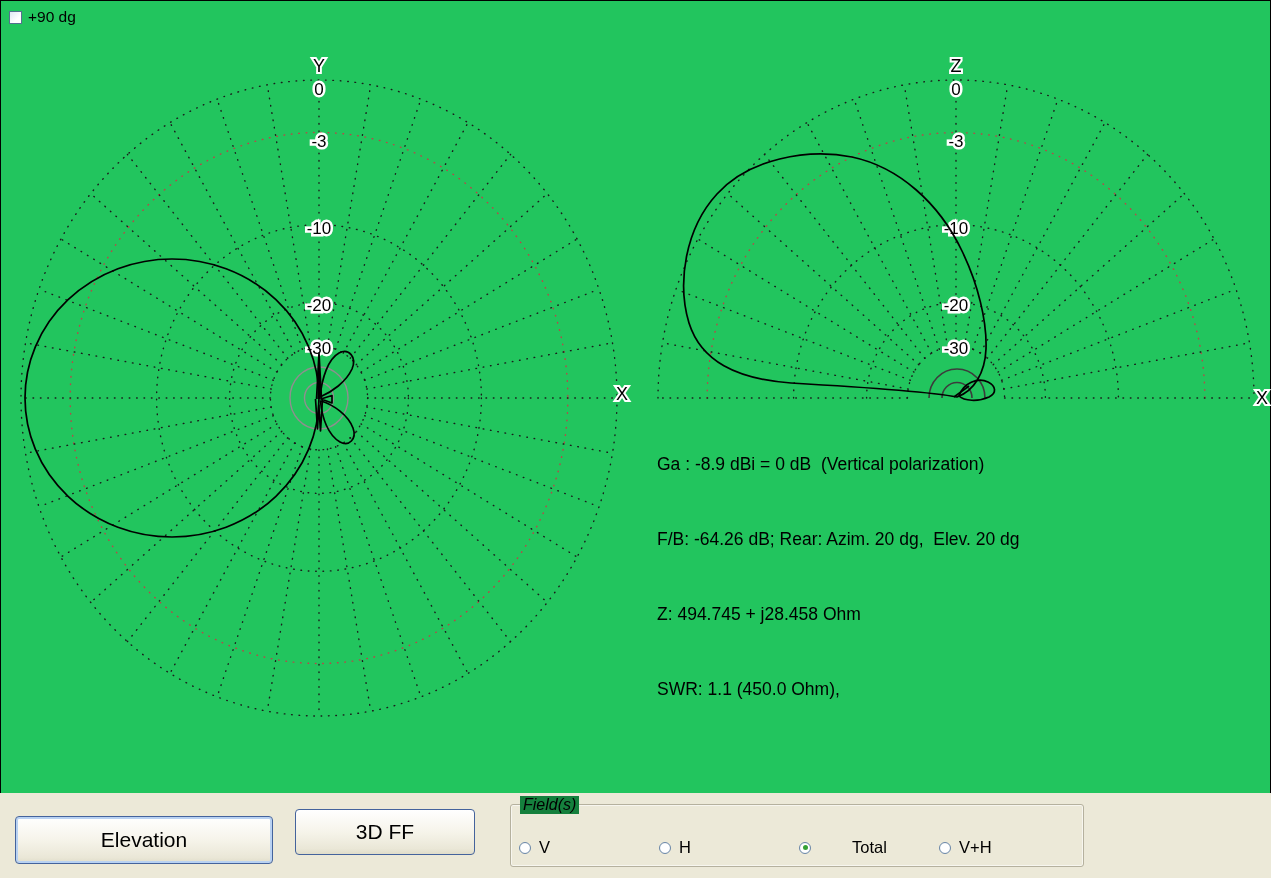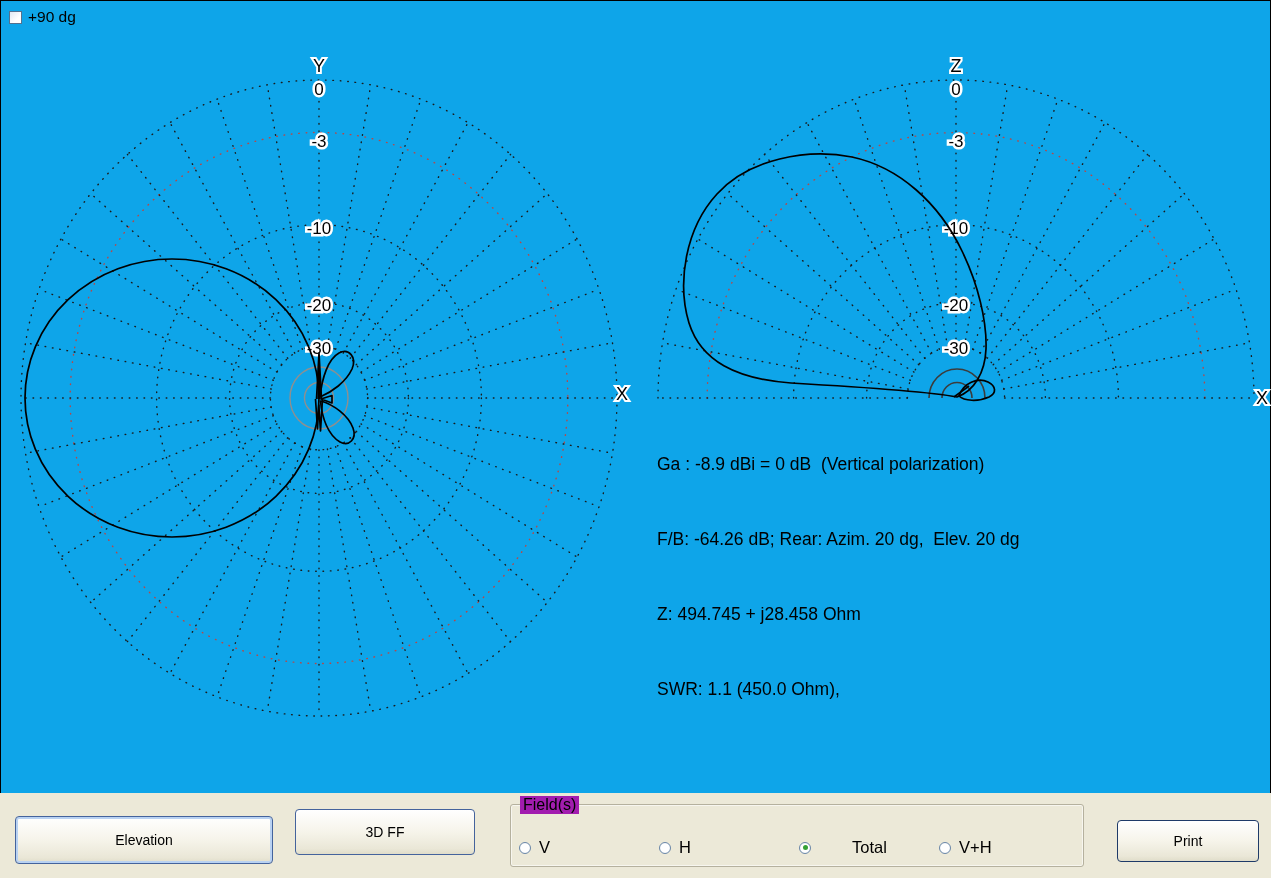--- a/index.html
+++ b/index.html
@@ -2,21 +2,21 @@
 <html><head>
 <meta charset="utf-8">
 <style>
   html,body{margin:0;padding:0;}
   body{
     width:1271px;height:878px;overflow:hidden;position:relative;
     background:#ece9d8;font-family:"Liberation Sans",sans-serif;color:#000;
   }
   .canvas{
     position:absolute;left:0;top:0;width:1271px;height:838px;
-    background:#0ea5e9;border:1px solid #000;box-sizing:border-box;
+    background:#22c55e;border:1px solid #000;box-sizing:border-box;
   }
   .canvas svg{position:absolute;left:0;top:0;}
   
   .chk{
     position:absolute;left:8px;top:10px;width:13px;height:13px;z-index:5;
     border:1px solid #54718f;background:linear-gradient(135deg,#dfe8f2,#ffffff 65%);
     box-sizing:border-box;
   }
   .chk-label{position:absolute;left:27px;top:7px;font-size:15.5px;z-index:5;}
   
@@ -29,33 +29,33 @@
   .axis{font:18px "Liberation Sans",sans-serif;text-anchor:middle;fill:#000;paint-order:stroke;stroke:#fff;stroke-width:4px;}
   
   .stats{
     position:absolute;left:656px;top:401px;font-size:17.5px;line-height:25px;
     white-space:pre;z-index:4;
   }
   
   .bar{position:absolute;left:0;top:793px;width:1271px;height:85px;background:#ece9d8;}
   .xpbtn{
     position:absolute;border-radius:4px;font-family:"Liberation Sans",sans-serif;
-    font-size:14px;color:#000;cursor:pointer;box-sizing:border-box;
+    font-size:21px;color:#000;cursor:pointer;box-sizing:border-box;
     border:1px solid #44639c;
     background:linear-gradient(#ffffff,#f6f4ea 50%,#eae7d7 88%,#e0ddca);
   }
   .xpbtn.focus{box-shadow:inset 0 0 0 2px #b9d2f2;}
   .xpbtn.print{border-color:#1e3a68;}
   .grp{
     position:absolute;left:510px;top:11px;width:574px;height:63px;
     border:1px solid #b5b19e;border-radius:3px;box-sizing:border-box;
     box-shadow:inset 0 0 0 1px rgba(255,255,255,.6);
   }
   .grp-label{
-    position:absolute;left:9px;top:-9px;background:#a21caf;padding:0 3px;font-size:16px;
+    position:absolute;left:9px;top:-9px;background:#15803d;padding:0 3px;font-size:16px;font-style:italic;
   }
   .ritem{position:absolute;top:33px;display:flex;align-items:center;gap:8px;font-size:16.5px;}
   .radio{
     width:12px;height:12px;border-radius:50%;box-sizing:border-box;
     border:1px solid #6a87a8;background:radial-gradient(#ffffff 55%,#dde8f2);
     display:inline-block;position:relative;
   }
   .radio.checked::after{
     content:'';position:absolute;left:2.5px;top:2.5px;width:5px;height:5px;
     border-radius:50%;background:#35a135;
@@ -211,14 +211,13 @@
       <span class="radio checked"></span>
       <span>Total</span>
     </span>
 
     <span class="ritem" style="left:428px;">
       <span class="radio"></span>
       <span>V+H</span>
     </span>
   </div>
 
-  <button class="xpbtn print" style="left:1117px;top:27px;width:142px;height:42px;">Print</button>
 </div>
 
 </body></html>

